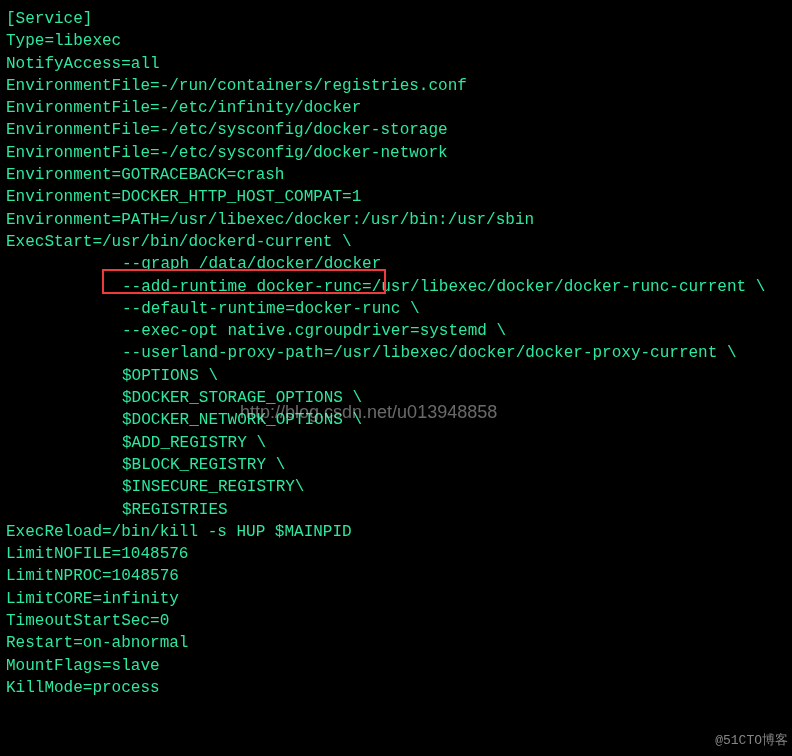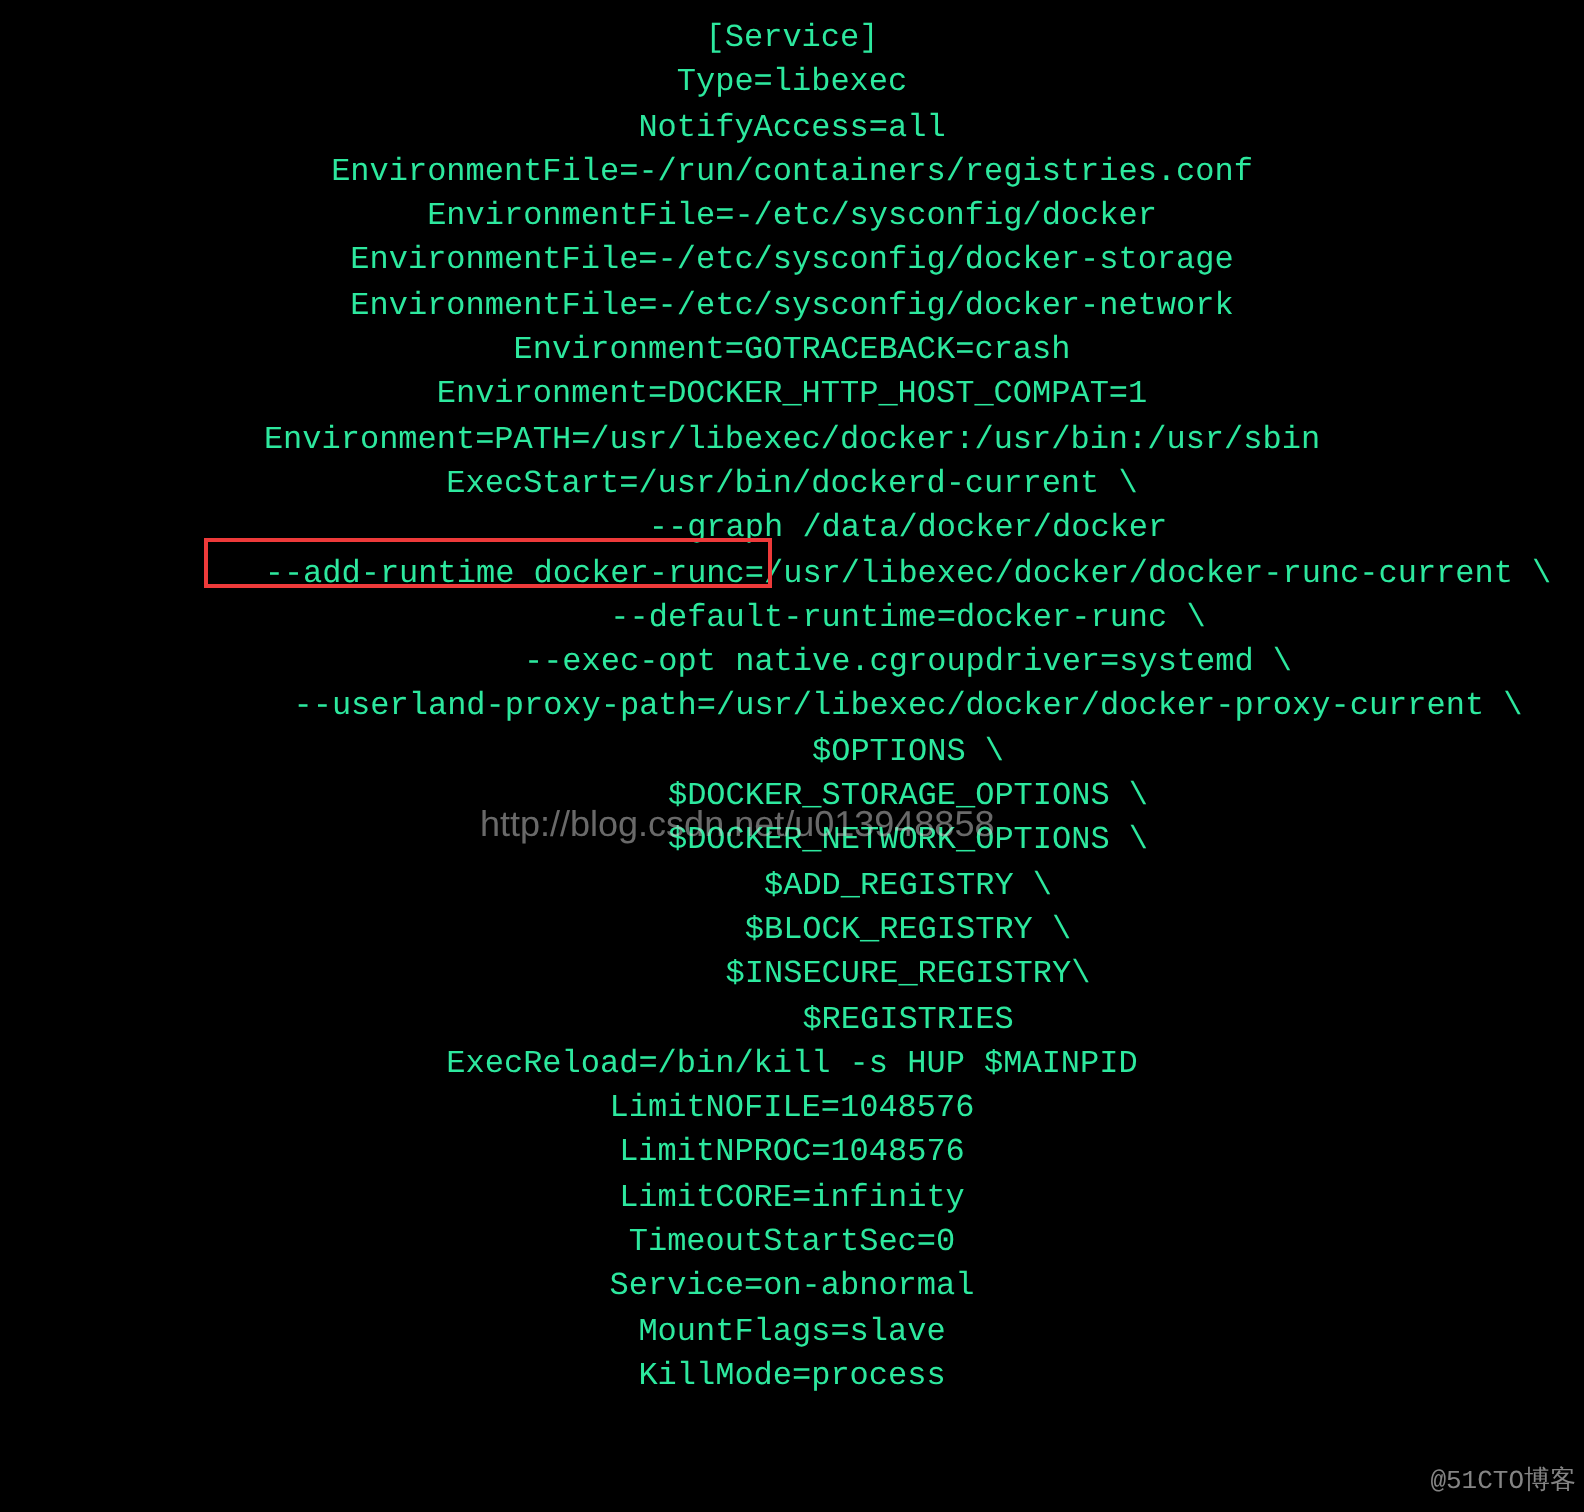--- a/index.html
+++ b/index.html
@@ -1,15 +1,15 @@
 <!DOCTYPE html>
 <html><head>
 <meta charset="utf-8">
 <style>
-  * { margin: 0; padding: 0; box-sizing: border-box; text-align: center; }
+  * { margin: 0; padding: 0; box-sizing: border-box; }
   body {
     background: #000;
     width: 792px;
     height: 756px;
     font-family: "Courier New", monospace;
     font-size: 16px;
     color: #2de89e;
     padding: 8px 6px;
     line-height: 22.3px;
     position: relative;
@@ -46,21 +46,21 @@
     pointer-events: none;
   }
 </style>
 </head>
 <body>
 
 <div class="line">[Service]</div>
 <div class="line">Type=libexec</div>
 <div class="line">NotifyAccess=all</div>
 <div class="line">EnvironmentFile=-/run/containers/registries.conf</div>
-<div class="line">EnvironmentFile=-/etc/sysconfig/docker</div>
+<div class="line">EnvironmentFile=-/etc/infinity/docker</div>
 <div class="line">EnvironmentFile=-/etc/sysconfig/docker-storage</div>
 <div class="line">EnvironmentFile=-/etc/sysconfig/docker-network</div>
 <div class="line">Environment=GOTRACEBACK=crash</div>
 <div class="line">Environment=DOCKER_HTTP_HOST_COMPAT=1</div>
 <div class="line">Environment=PATH=/usr/libexec/docker:/usr/bin:/usr/sbin</div>
 <div class="line">ExecStart=/usr/bin/dockerd-current \</div>
 <div class="line indent">--graph /data/docker/docker</div>
 <div class="line indent">--add-runtime docker-runc=/usr/libexec/docker/docker-runc-current \</div>
 <div class="line indent">--default-runtime=docker-runc \</div>
 <div class="line indent">--exec-opt native.cgroupdriver=systemd \</div>
@@ -70,20 +70,20 @@
 <div class="line indent">$DOCKER_NETWORK_OPTIONS \</div>
 <div class="line indent">$ADD_REGISTRY \</div>
 <div class="line indent">$BLOCK_REGISTRY \</div>
 <div class="line indent">$INSECURE_REGISTRY\</div>
 <div class="line indent">$REGISTRIES</div>
 <div class="line">ExecReload=/bin/kill -s HUP $MAINPID</div>
 <div class="line">LimitNOFILE=1048576</div>
 <div class="line">LimitNPROC=1048576</div>
 <div class="line">LimitCORE=infinity</div>
 <div class="line">TimeoutStartSec=0</div>
-<div class="line">Service=on-abnormal</div>
+<div class="line">Restart=on-abnormal</div>
 <div class="line">MountFlags=slave</div>
 <div class="line">KillMode=process</div>
 
 <div class="highlight-box"></div>
 
 <div class="watermark-center">http://blog.csdn.net/u013948858</div>
 <div class="watermark-br">@51CTO博客</div>
 
 </body></html>

